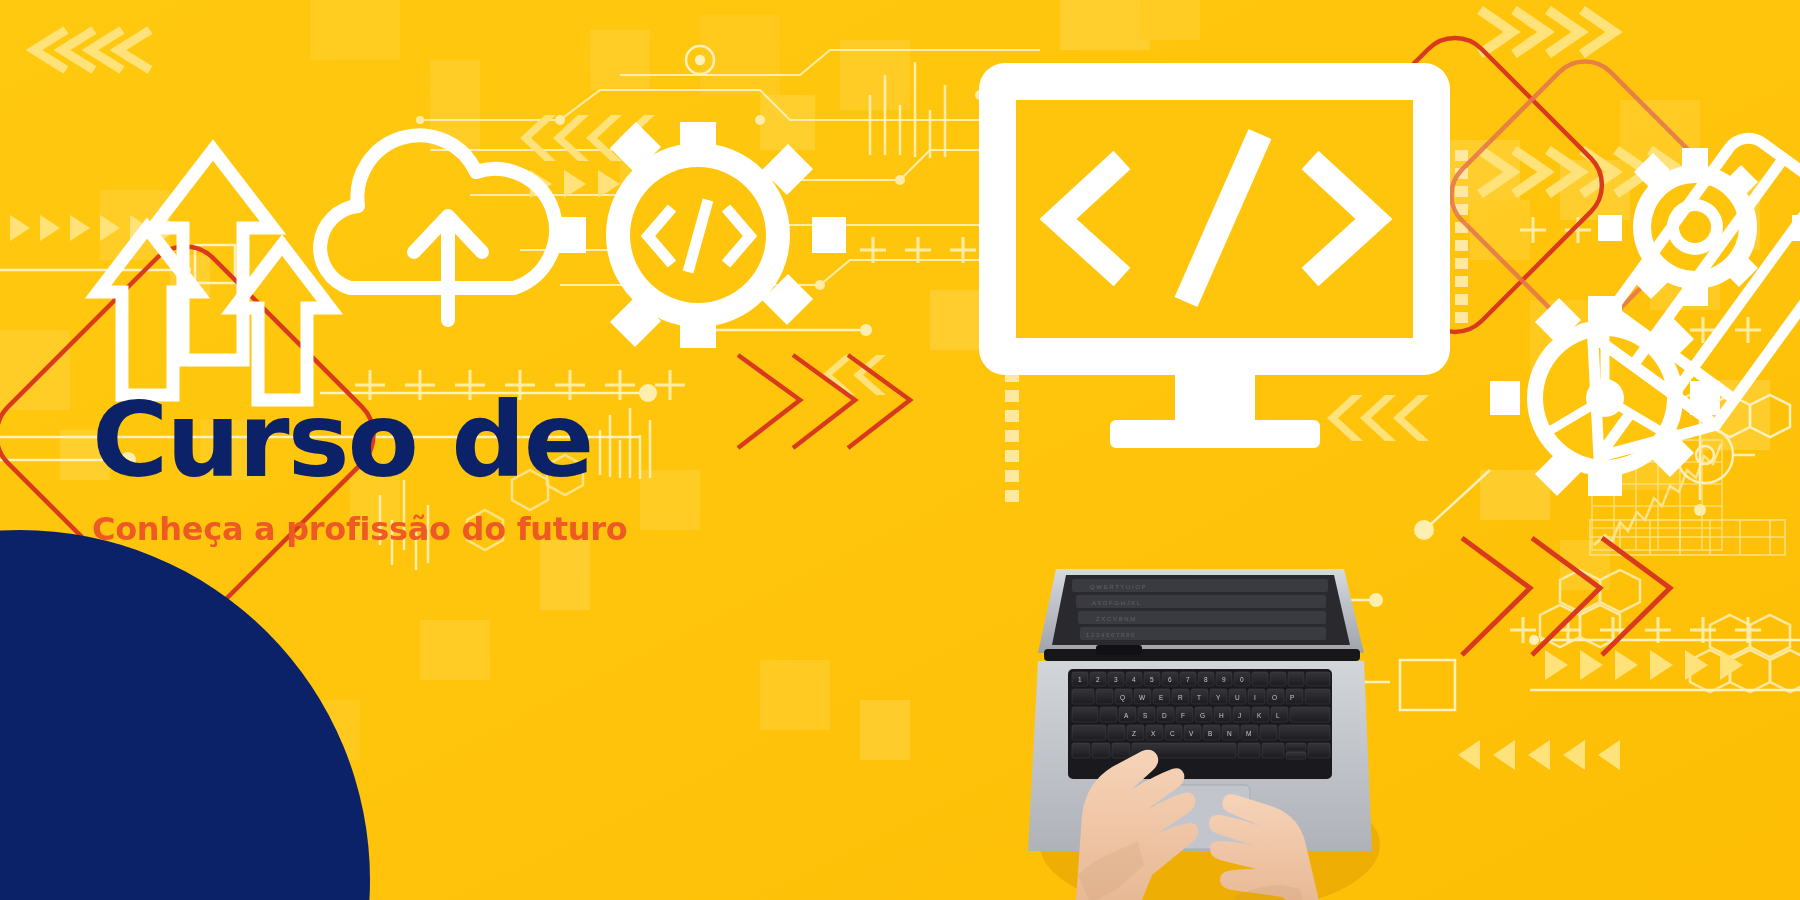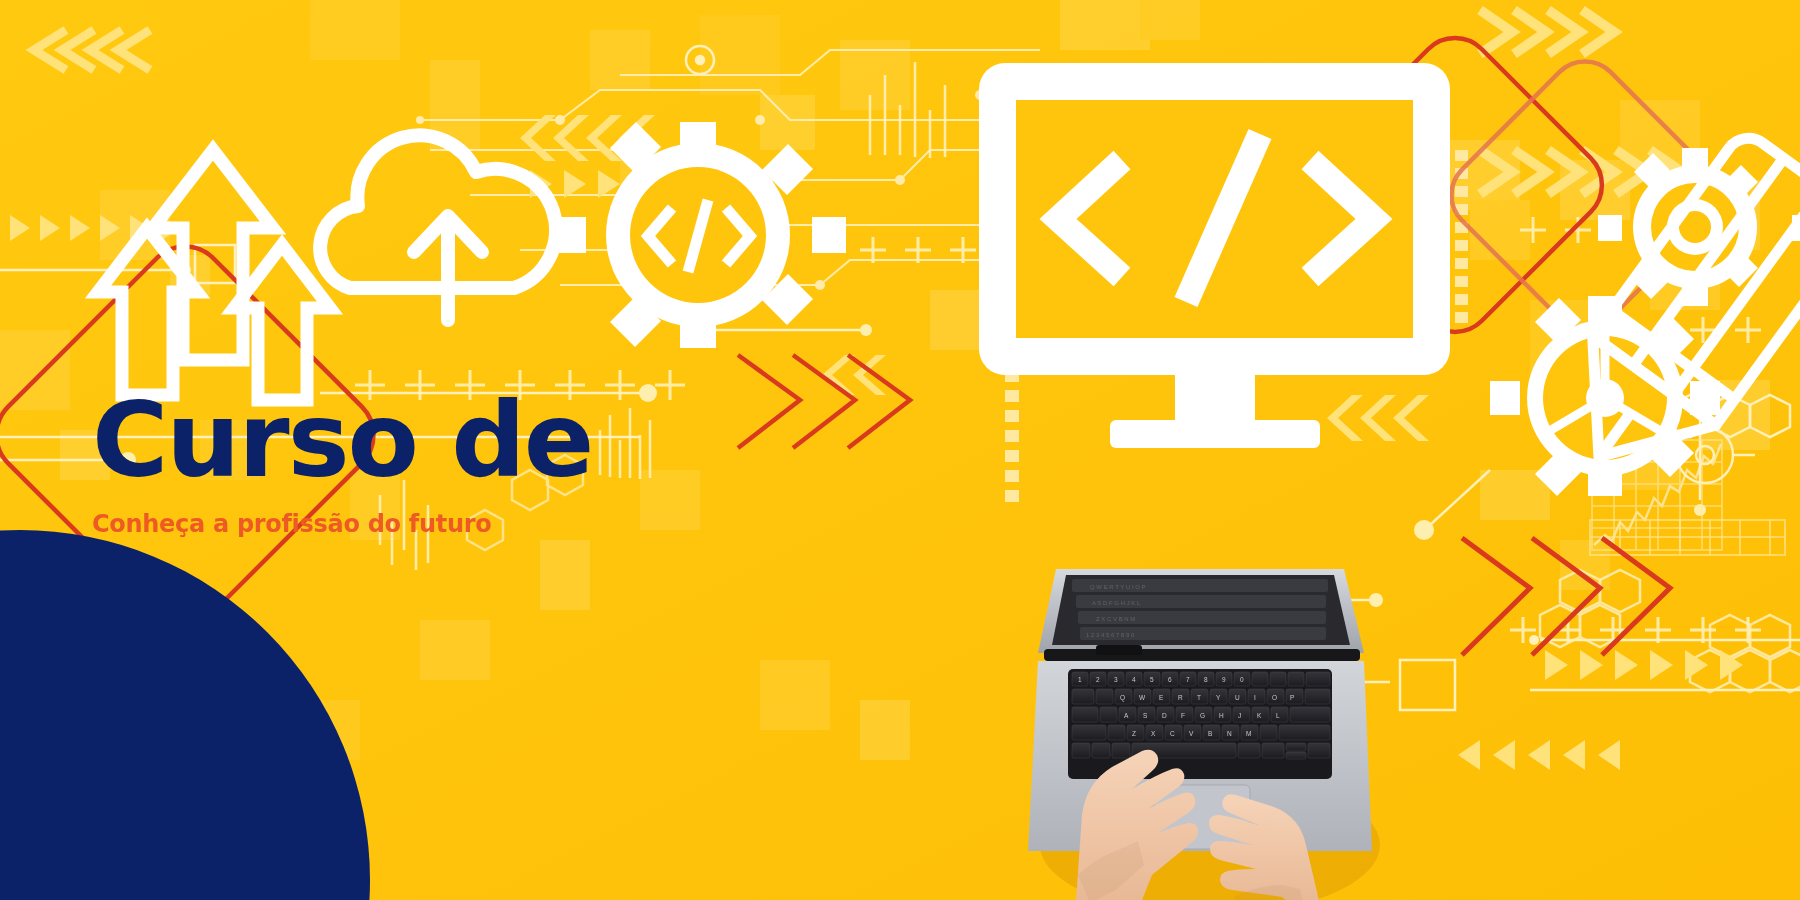--- a/index.html
+++ b/index.html
@@ -29,21 +29,21 @@
     line-height:0.98;
     letter-spacing:-2px;
     color:#0C2268;
     white-space:pre;
   }
   #headline .l2 { display:block; }
   #subtitle {
     margin-top:18px;
     font-family:"DejaVu Sans", sans-serif;
     font-weight:bold;
-    font-size:24px;
+    font-size:32px;
     letter-spacing:-0.3px;
     color:#EE5A24;
   }
 
   
   #navy-circle {
     position:absolute;
     left:-330px; top:530px;
     width:700px; height:700px;
     border-radius:50%;

